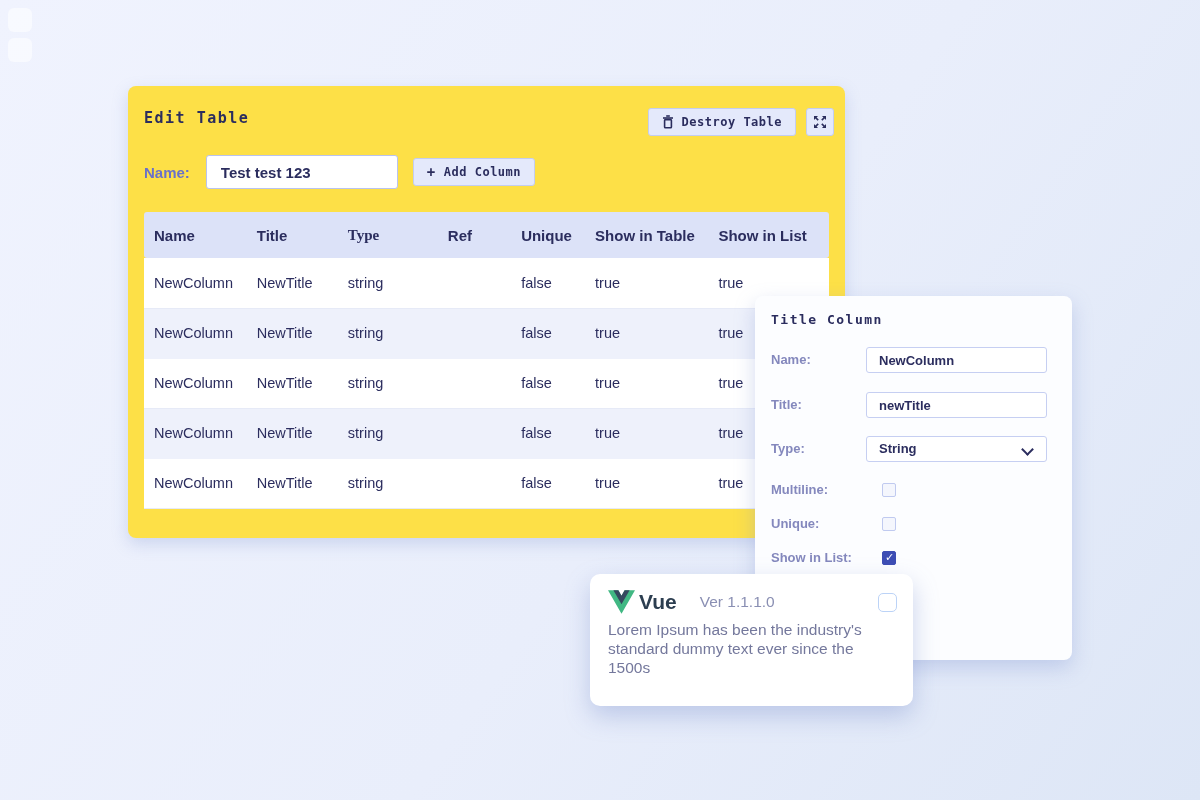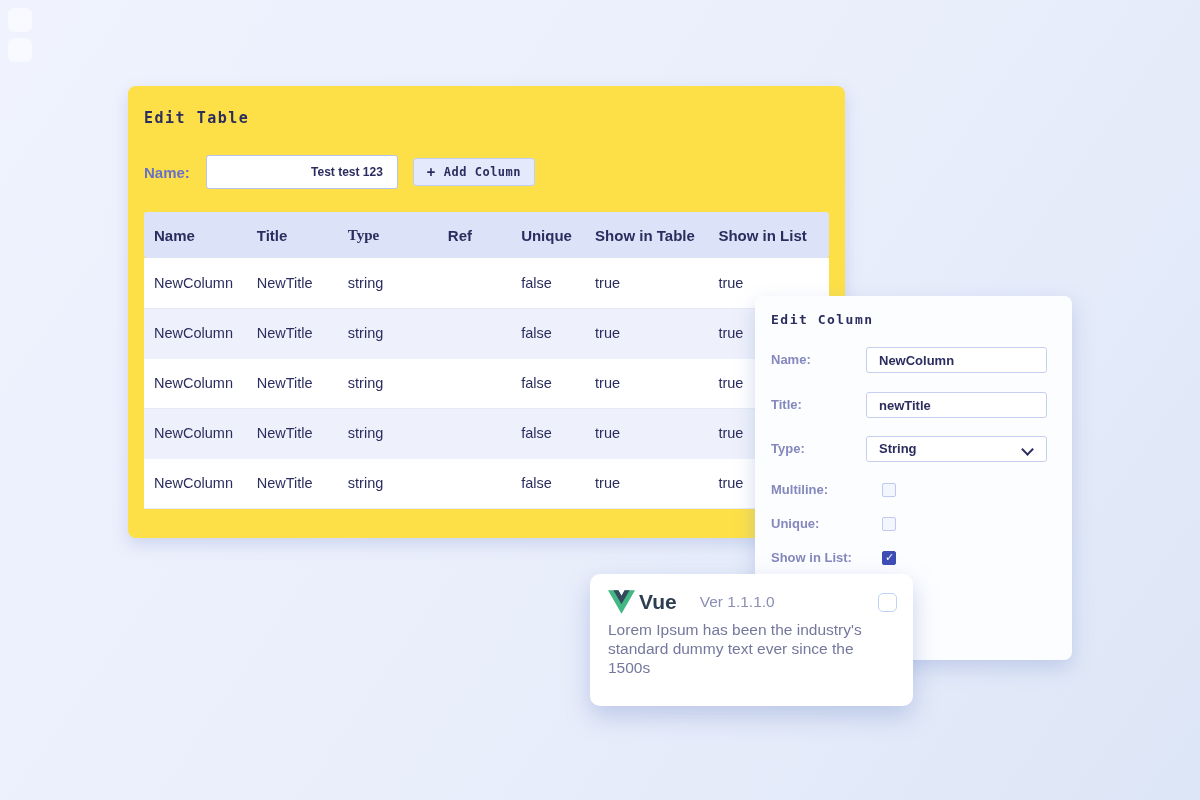--- a/index.html
+++ b/index.html
@@ -32,22 +32,22 @@
     background:#e4e9fb; border:1px solid #c3cdf1; border-radius:3px;
     font-family:"DejaVu Sans Mono","Liberation Mono",monospace;
     font-size:12px; font-weight:700; color:#2b2d5e; letter-spacing:.5px;
     height:28px; padding:0 13px; cursor:pointer; }
   .btn.square { width:28px; padding:0; }
   .btn svg { flex:none; }
 
   .name-row { position:absolute; left:16px; top:69px; display:flex; align-items:center; }
   .field-label { font-size:15px; font-weight:700; color:#6a71c9; }
   .name-input { margin-left:16px; width:192px; height:34px; border:1px solid #b9c3ef;
-    border-radius:3px; padding:0 14px; font-size:12px; font-weight:700; color:#2b2d5e;
-    font-family:"Liberation Sans","DejaVu Sans",sans-serif; outline:none; background:#fff;text-align:right; }
+    border-radius:3px; padding:0 14px; font-size:15px; font-weight:700; color:#2b2d5e;
+    font-family:"Liberation Sans","DejaVu Sans",sans-serif; outline:none; background:#fff; }
   .add-col { margin-left:15px; }
   .plus-glyph { font-size:14px; font-weight:700; }
 
   .col-table { position:absolute; left:16px; top:126px; width:685px;
     border-collapse:collapse; table-layout:fixed; }
   .col-table th { background:#dce2f8; height:46px; text-align:left; padding:0 0 0 10px;
     font-size:15px; font-weight:700; color:#2b2d5e; }
   .col-table th:first-child { border-radius:3px 0 0 3px; }
   .col-table th:last-child  { border-radius:0 3px 3px 0; }
   .col-table td { height:50px; padding:0 0 0 10px; font-size:14.5px; color:#2b2d5e;
@@ -99,20 +99,42 @@
 </head>
 <body>
 
 <div class="stage">
   <div class="deco-square one"></div>
   <div class="deco-square two"></div>
 
   <section class="main-panel">
     <h1 class="panel-title mono">Edit Table</h1>
 
+    <div class="head-actions">
+      <button class="btn">
+        <span style="display:inline-flex">
+          <svg width="12" height="14" viewBox="0 0 12 14" fill="none" stroke="#2b2d5e">
+            <path d="M4.2 1 h3.6" stroke-width="1.6"></path>
+            <path d="M1 3 h10" stroke-width="1.6"></path>
+            <rect x="2.6" y="4.6" width="6.8" height="8.2" rx="0.8" stroke-width="1.6"></rect>
+          </svg>
+        </span>
+        <span>Destroy Table</span>
+      </button>
+      <button class="btn square">
+        <span style="display:inline-flex">
+          <svg width="14" height="14" viewBox="0 0 14 14" fill="#2b2d5e">
+            <path d="M1 5 V1 h4 L3.6 2.4 5.8 4.6 4.6 5.8 2.4 3.6 Z"></path>
+            <path d="M13 5 V1 h-4 l1.4 1.4 -2.2 2.2 1.2 1.2 2.2-2.2 Z"></path>
+            <path d="M1 9 v4 h4 L3.6 11.6 5.8 9.4 4.6 8.2 2.4 10.4 Z"></path>
+            <path d="M13 9 v4 h-4 l1.4-1.4 -2.2-2.2 1.2-1.2 2.2 2.2 Z"></path>
+          </svg>
+        </span>
+      </button>
+    </div>
 
     <div class="name-row">
       <label class="field-label">Name:</label>
       <input class="name-input" type="text" value="Test test 123" style="">
       <button class="btn add-col">
         <span class="plus-glyph">+</span>
         <span>Add Column</span>
       </button>
     </div>
 
@@ -172,21 +194,21 @@
             <td></td>
             <td>false</td>
             <td>true</td>
             <td>true</td>
           </tr>
         </tbody>
     </table>
   </section>
 
   <section class="edit-column-panel">
-    <h2 class="panel-title mono">Edit Column</h2>
+    <h2 class="panel-title mono">Title Column</h2>
     <div id="edit-column-fields">
         <div class="ec-row" style="top: 51px;">
           <span class="ec-label">Name:</span>
           <input class="ec-input ec-control" type="text" value="NewColumn" style="">
         </div>
         <div class="ec-row" style="top: 96px;">
           <span class="ec-label">Title:</span>
           <input class="ec-input ec-control" type="text" value="newTitle" style="">
         </div>
         <div class="ec-row" style="top: 140px;">

